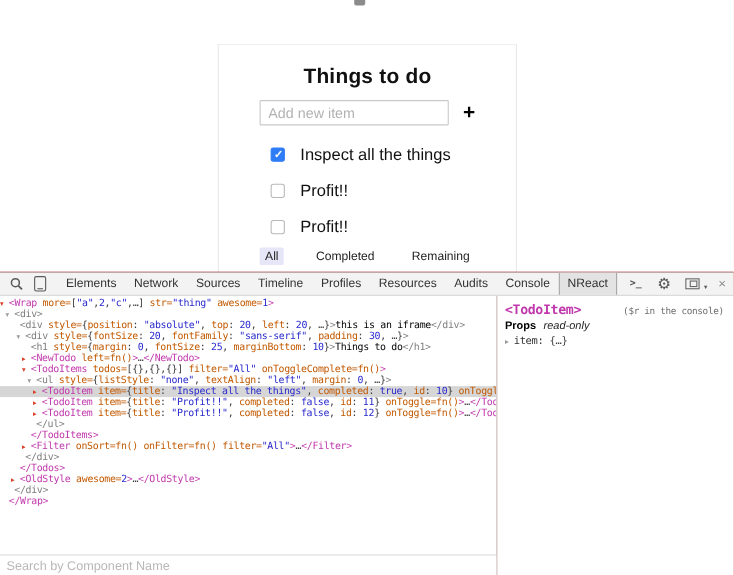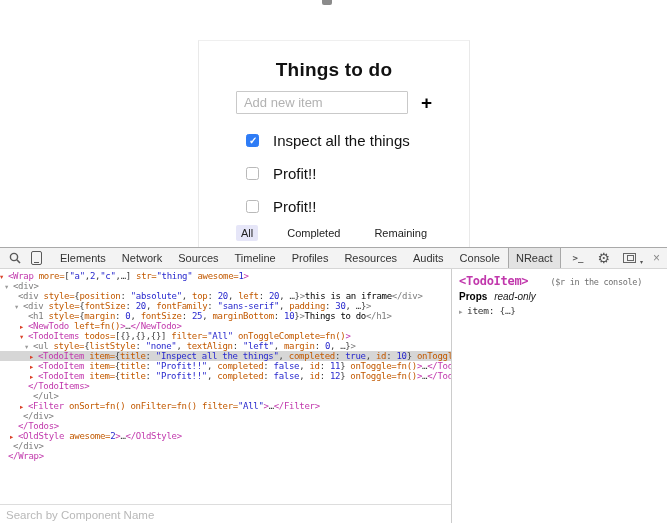--- a/index.html
+++ b/index.html
@@ -55,21 +55,21 @@
   .c-val { color:#2828cd; } .c-p { color:#3c3c3c; } .c-txt { color:#000; }
   .a-comp { color:#d9442b; } .a-dom { color:#9b9b9b; }
 
   .search-bar { position:absolute; left:0; bottom:0; width:452px; height:19px; border-top:1px solid #ddd; background:#fff; }
   .search-input { width:100%; height:100%; border:none; outline:none; font-size:11.5px; padding-left:6px; color:#444; }
   .search-input::placeholder { color:#b8b8b8; }
 
   .props-panel { flex:1; background:#fff; padding:5px 7px 0 7px; }
   .props-head { display:flex; align-items:baseline; }
   .comp-name { font-family:"DejaVu Sans Mono",monospace; font-size:12px; font-weight:bold; color:#c138ac; letter-spacing:-0.3px; }
-  .console-hint { margin-left:auto; margin-right:18px; font-family:"DejaVu Sans Mono",monospace; font-size:8.5px; letter-spacing:-0.3px; color:#6e6e6e; }
+  .console-hint { margin-left:auto; margin-right:2px; font-family:"DejaVu Sans Mono",monospace; font-size:8.5px; letter-spacing:-0.3px; color:#6e6e6e; }
   .props-sub { margin-top:3px; font-size:10px; color:#000; }
   .props-sub .lbl { font-weight:bold; }
   .props-sub .ro { font-style:italic; font-weight:normal; color:#222; margin-left:4px; }
   .prop-row { margin-top:3px; font-family:"DejaVu Sans Mono",monospace; font-size:9.5px; letter-spacing:-0.3px; color:#333; white-space:pre; }
   .prop-arrow { color:#9b9b9b; font-size:7px; font-family:"DejaVu Sans",sans-serif; display:inline-block; width:8px; }
   .pv-obj { color:#3c3c3c; } .pv-fn { color:#c25900; }
 </style>
 </head>
 <body>
 
@@ -137,22 +137,22 @@
             <div class="tree-row" style="padding-left: 13px;"><span class="tw-arrow a-dom">▾</span><span class="c-dom">&lt;div&gt;</span></div>
             <div class="tree-row" style="padding-left: 18px;"><span class="c-dom">&lt;div</span><span class="c-attr"> style=</span><span class="c-p">{</span><span class="c-attr">position</span><span class="c-p">: </span><span class="c-val">"absolute"</span><span class="c-p">, </span><span class="c-attr">top</span><span class="c-p">: </span><span class="c-val">20</span><span class="c-p">, </span><span class="c-attr">left</span><span class="c-p">: </span><span class="c-val">20</span><span class="c-p">, …}</span><span class="c-dom">&gt;</span><span class="c-txt">this is an iframe</span><span class="c-dom">&lt;/div&gt;</span></div>
             <div class="tree-row" style="padding-left: 23px;"><span class="tw-arrow a-dom">▾</span><span class="c-dom">&lt;div</span><span class="c-attr"> style=</span><span class="c-p">{</span><span class="c-attr">fontSize</span><span class="c-p">: </span><span class="c-val">20</span><span class="c-p">, </span><span class="c-attr">fontFamily</span><span class="c-p">: </span><span class="c-val">"sans-serif"</span><span class="c-p">, </span><span class="c-attr">padding</span><span class="c-p">: </span><span class="c-val">30</span><span class="c-p">, …}</span><span class="c-dom">&gt;</span></div>
             <div class="tree-row" style="padding-left: 28px;"><span class="c-dom">&lt;h1</span><span class="c-attr"> style=</span><span class="c-p">{</span><span class="c-attr">margin</span><span class="c-p">: </span><span class="c-val">0</span><span class="c-p">, </span><span class="c-attr">fontSize</span><span class="c-p">: </span><span class="c-val">25</span><span class="c-p">, </span><span class="c-attr">marginBottom</span><span class="c-p">: </span><span class="c-val">10</span><span class="c-p">}</span><span class="c-dom">&gt;</span><span class="c-txt">Things to do</span><span class="c-dom">&lt;/h1&gt;</span></div>
             <div class="tree-row" style="padding-left: 28px;"><span class="tw-arrow a-comp">▸</span><span class="c-tag">&lt;NewTodo</span><span class="c-attr"> left=</span><span class="c-attr">fn()</span><span class="c-tag">&gt;</span><span class="c-p">…</span><span class="c-tag">&lt;/NewTodo&gt;</span></div>
             <div class="tree-row" style="padding-left: 28px;"><span class="tw-arrow a-comp">▾</span><span class="c-tag">&lt;TodoItems</span><span class="c-attr"> todos=</span><span class="c-p">[{},{},{}]</span><span class="c-attr"> filter=</span><span class="c-val">"All"</span><span class="c-attr"> onToggleComplete=</span><span class="c-attr">fn()</span><span class="c-tag">&gt;</span></div>
             <div class="tree-row" style="padding-left: 33px;"><span class="tw-arrow a-dom">▾</span><span class="c-dom">&lt;ul</span><span class="c-attr"> style=</span><span class="c-p">{</span><span class="c-attr">listStyle</span><span class="c-p">: </span><span class="c-val">"none"</span><span class="c-p">, </span><span class="c-attr">textAlign</span><span class="c-p">: </span><span class="c-val">"left"</span><span class="c-p">, </span><span class="c-attr">margin</span><span class="c-p">: </span><span class="c-val">0</span><span class="c-p">, …}</span><span class="c-dom">&gt;</span></div>
             <div class="tree-row selected" style="padding-left: 38px;"><span class="tw-arrow a-comp">▸</span><span class="c-tag">&lt;TodoItem</span><span class="c-attr"> item=</span><span class="c-p">{</span><span class="c-attr">title</span><span class="c-p">: </span><span class="c-val">"Inspect all the things"</span><span class="c-p">, </span><span class="c-attr">completed</span><span class="c-p">: </span><span class="c-val">true</span><span class="c-p">, </span><span class="c-attr">id</span><span class="c-p">: </span><span class="c-val">10</span><span class="c-p">}</span><span class="c-attr"> onToggle=</span></div>
             <div class="tree-row" style="padding-left: 38px;"><span class="tw-arrow a-comp">▸</span><span class="c-tag">&lt;TodoItem</span><span class="c-attr"> item=</span><span class="c-p">{</span><span class="c-attr">title</span><span class="c-p">: </span><span class="c-val">"Profit!!"</span><span class="c-p">, </span><span class="c-attr">completed</span><span class="c-p">: </span><span class="c-val">false</span><span class="c-p">, </span><span class="c-attr">id</span><span class="c-p">: </span><span class="c-val">11</span><span class="c-p">}</span><span class="c-attr"> onToggle=</span><span class="c-attr">fn()</span><span class="c-tag">&gt;</span><span class="c-p">…</span><span class="c-tag">&lt;/TodoItem&gt;</span></div>
             <div class="tree-row" style="padding-left: 38px;"><span class="tw-arrow a-comp">▸</span><span class="c-tag">&lt;TodoItem</span><span class="c-attr"> item=</span><span class="c-p">{</span><span class="c-attr">title</span><span class="c-p">: </span><span class="c-val">"Profit!!"</span><span class="c-p">, </span><span class="c-attr">completed</span><span class="c-p">: </span><span class="c-val">false</span><span class="c-p">, </span><span class="c-attr">id</span><span class="c-p">: </span><span class="c-val">12</span><span class="c-p">}</span><span class="c-attr"> onToggle=</span><span class="c-attr">fn()</span><span class="c-tag">&gt;</span><span class="c-p">…</span><span class="c-tag">&lt;/TodoItem&gt;</span></div>
+            <div class="tree-row" style="padding-left: 33px;"><span class="c-dom">&lt;/ul&gt;</span></div>
             <div class="tree-row" style="padding-left: 28px;"><span class="c-tag">&lt;/TodoItems&gt;</span></div>
-            <div class="tree-row" style="padding-left: 33px;"><span class="c-dom">&lt;/ul&gt;</span></div>
             <div class="tree-row" style="padding-left: 28px;"><span class="tw-arrow a-comp">▸</span><span class="c-tag">&lt;Filter</span><span class="c-attr"> onSort=</span><span class="c-attr">fn()</span><span class="c-attr"> onFilter=</span><span class="c-attr">fn()</span><span class="c-attr"> filter=</span><span class="c-val">"All"</span><span class="c-tag">&gt;</span><span class="c-p">…</span><span class="c-tag">&lt;/Filter&gt;</span></div>
             <div class="tree-row" style="padding-left: 23px;"><span class="c-dom">&lt;/div&gt;</span></div>
             <div class="tree-row" style="padding-left: 18px;"><span class="c-tag">&lt;/Todos&gt;</span></div>
             <div class="tree-row" style="padding-left: 18px;"><span class="tw-arrow a-comp">▸</span><span class="c-tag">&lt;OldStyle</span><span class="c-attr"> awesome=</span><span class="c-val">2</span><span class="c-tag">&gt;</span><span class="c-p">…</span><span class="c-tag">&lt;/OldStyle&gt;</span></div>
             <div class="tree-row" style="padding-left: 13px;"><span class="c-dom">&lt;/div&gt;</span></div>
             <div class="tree-row" style="padding-left: 8px;"><span class="c-tag">&lt;/Wrap&gt;</span></div>
           </div>
         <div class="search-bar">
           <input class="search-input" type="text" placeholder="Search by Component Name" style="">
         </div>

